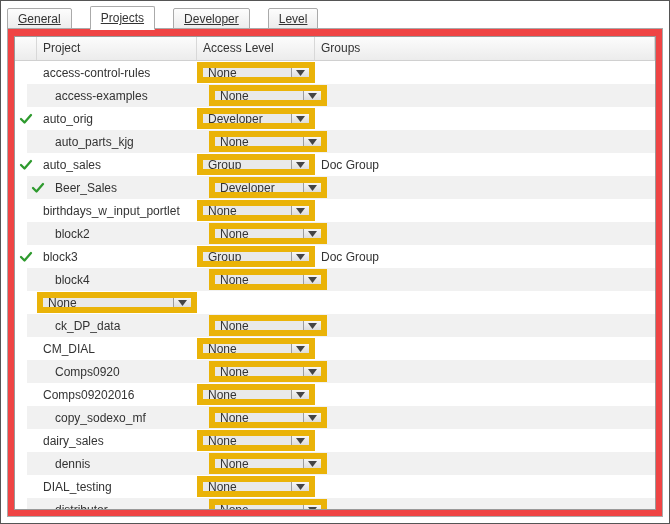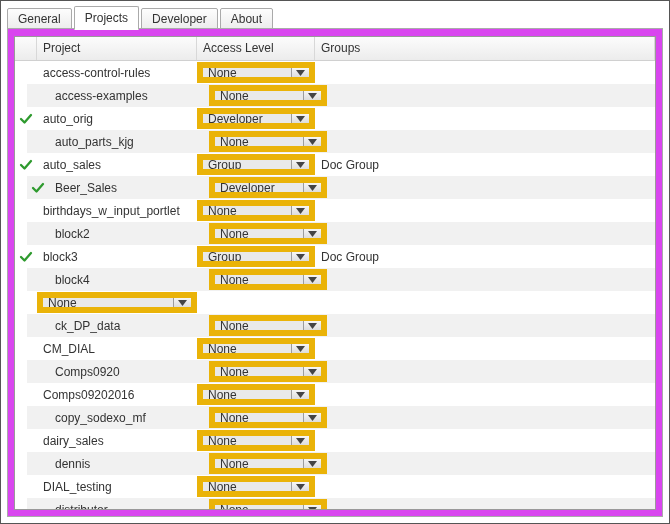--- a/index.html
+++ b/index.html
@@ -24,40 +24,41 @@
     display: flex;
     align-items: flex-end;
     padding: 4px 6px 0 6px;
     height: 28px;
   }
   .tab {
     border: 1px solid #aaa;
     border-bottom: 1px solid #aaa;
     background: linear-gradient(#fdfdfd,#ececec);
     padding: 3px 10px 3px 10px;
-    margin-right: 2px;
+    margin-right: 18px;
     border-radius: 2px 2px 0 0;
     color: #333;
     position: relative;
     top: 1px;
     cursor: pointer;
+    text-decoration: underline;
   }
   .tab.active {
     background: #fff;
     border-bottom: 1px solid #fff;
     top: 1px;
     padding-top: 4px;
     padding-bottom: 4px;
     z-index: 2;
   }
   .content-border {
     position: absolute;
     left: 6px; right: 6px; top: 27px; bottom: 6px;
     border: 1px solid #aaa;
-    background: #d946ef;
+    background: #ef4444;
   }
   .inner-panel {
     position: absolute;
     left: 6px; right: 6px; top: 7px; bottom: 6px;
     border: 1px solid #999;
     background: #fff;
     overflow: hidden;
   }
   .grid-head, .grid-row {
     display: grid;
@@ -131,21 +132,21 @@
 </style>
 </head>
 <body>
 
 <div class="window">
 
   <div class="tabstrip">
     <div class="tab"><span>General</span></div>
     <div class="tab active"><span>Projects</span></div>
     <div class="tab"><span>Developer</span></div>
-    <div class="tab"><span>About</span></div>
+    <div class="tab"><span>Level</span></div>
   </div>
 
   <div class="content-border">
     <div class="inner-panel">
 
       <div class="grid-head">
         <div class="hcell"></div>
         <div class="hcell"><span>Project</span></div>
         <div class="hcell"><span>Access Level</span></div>
         <div class="hcell"><span>Groups</span></div>

